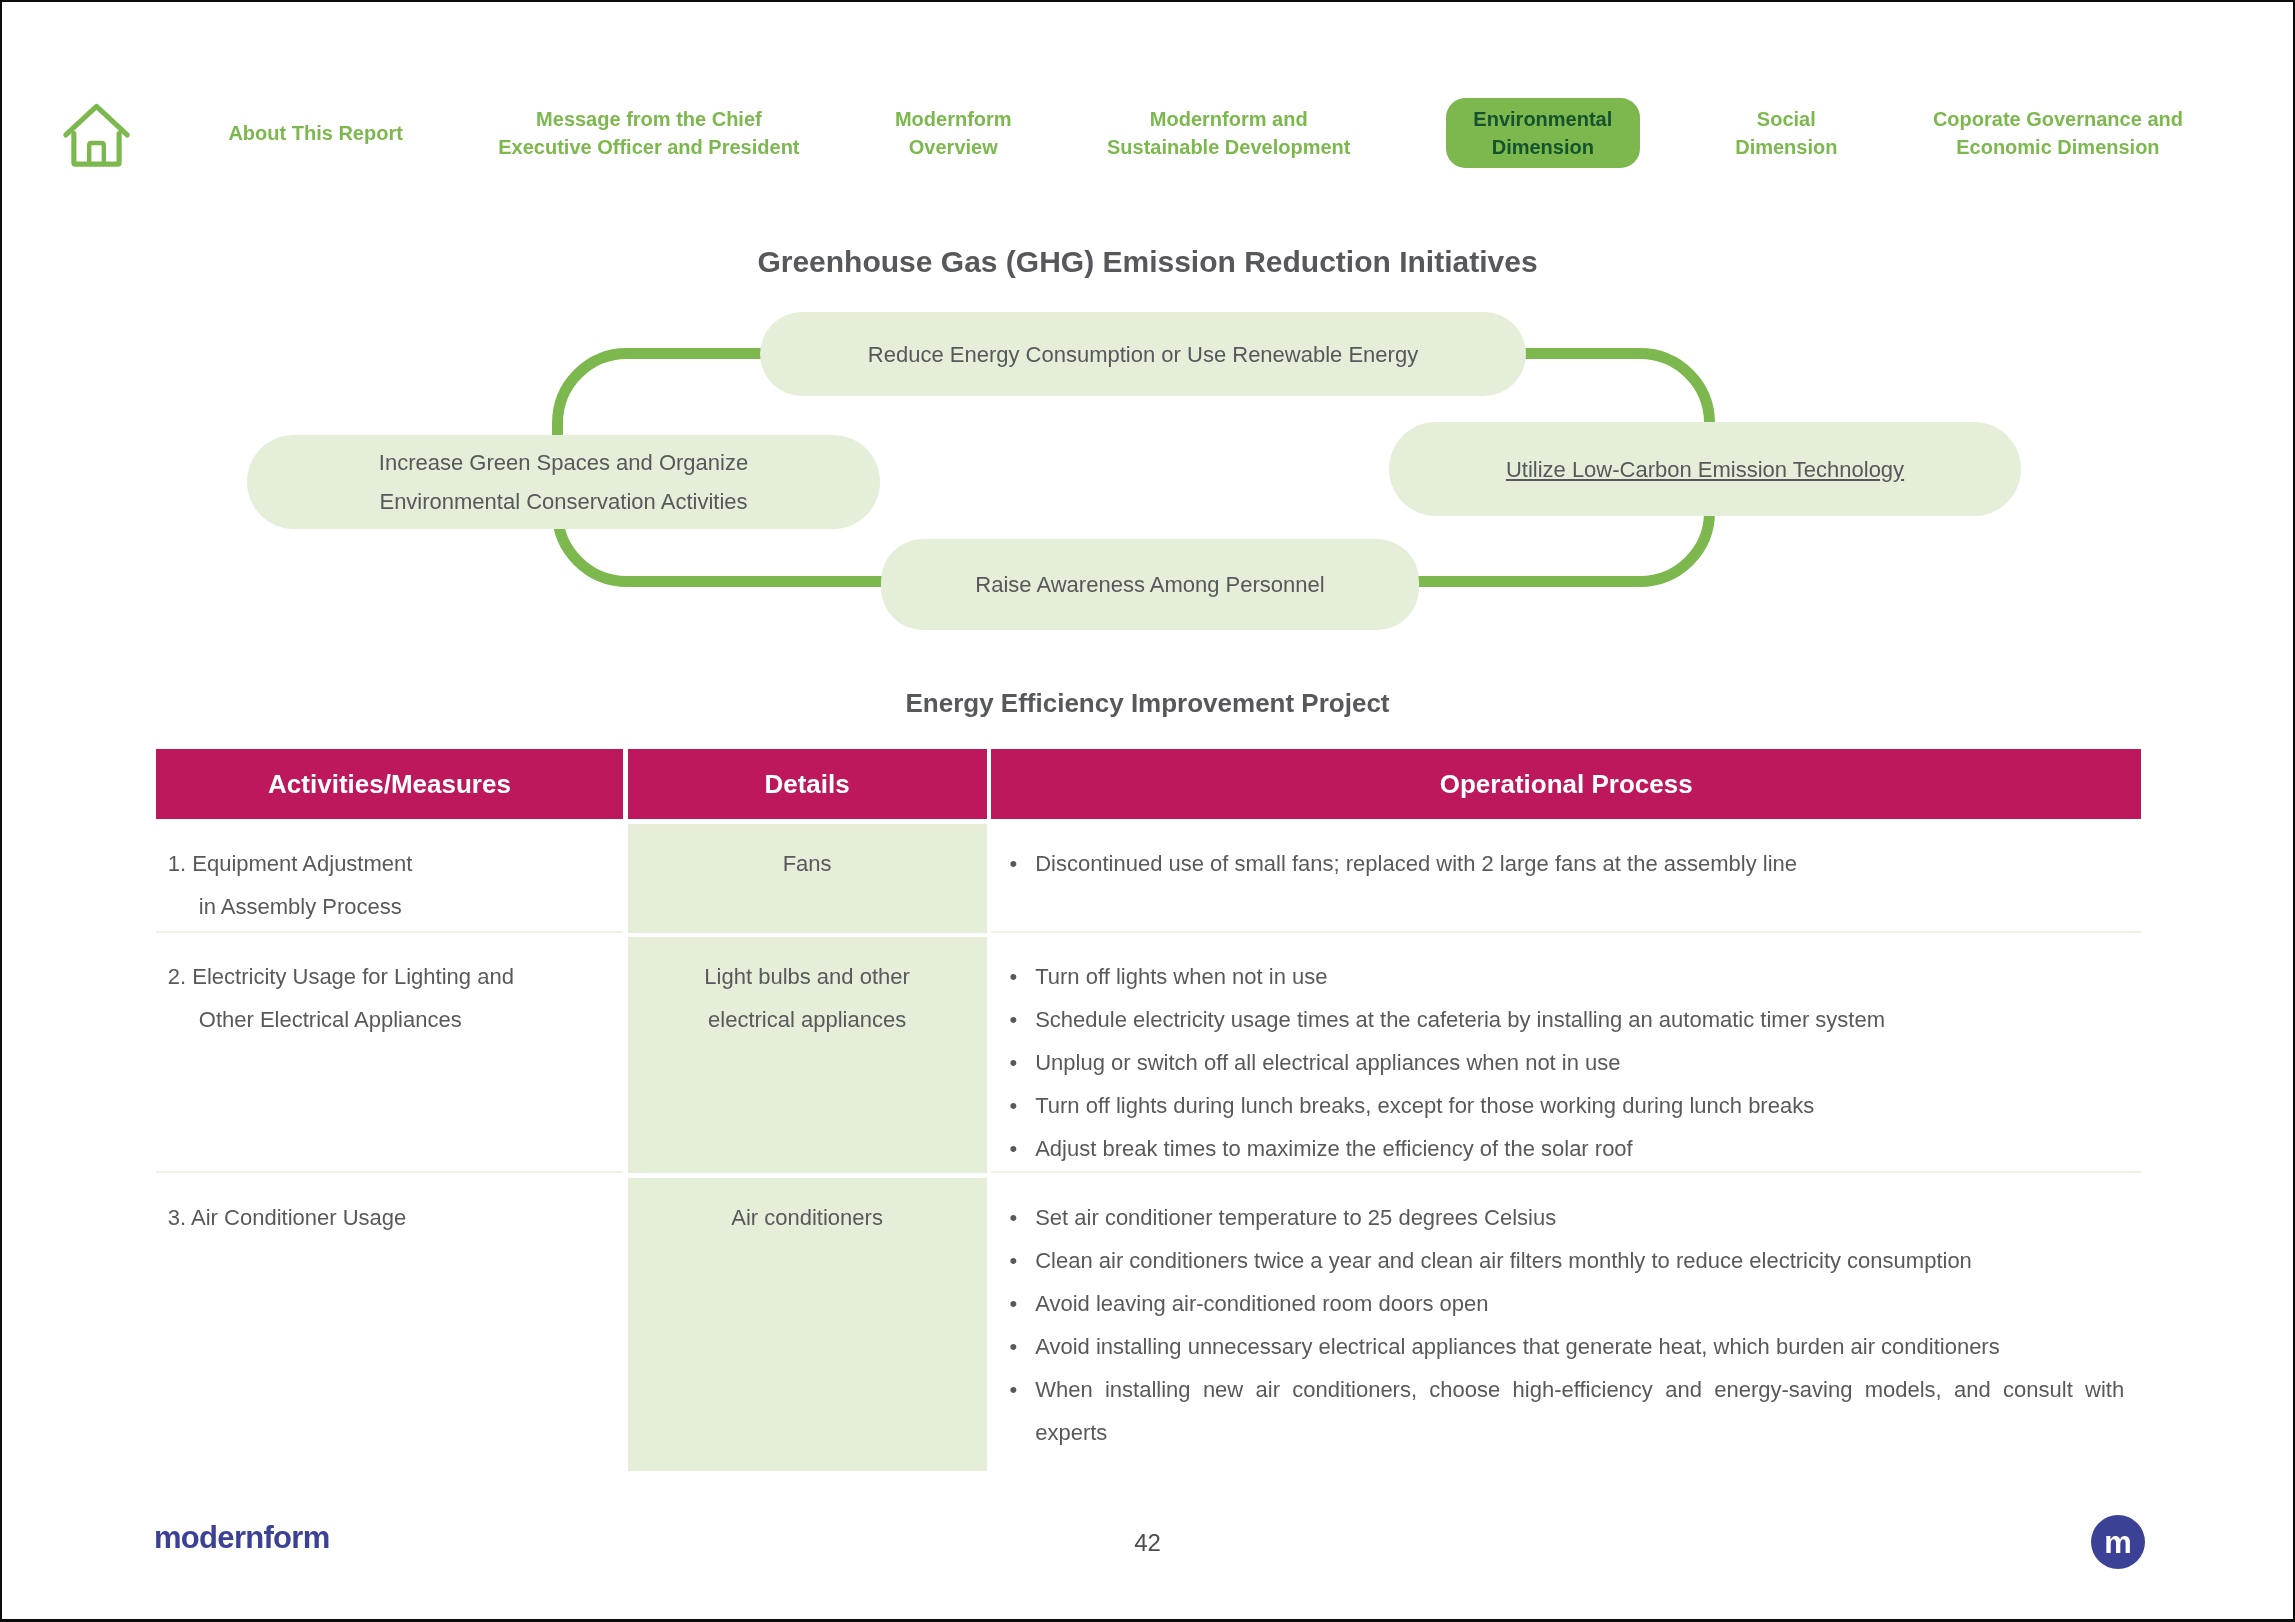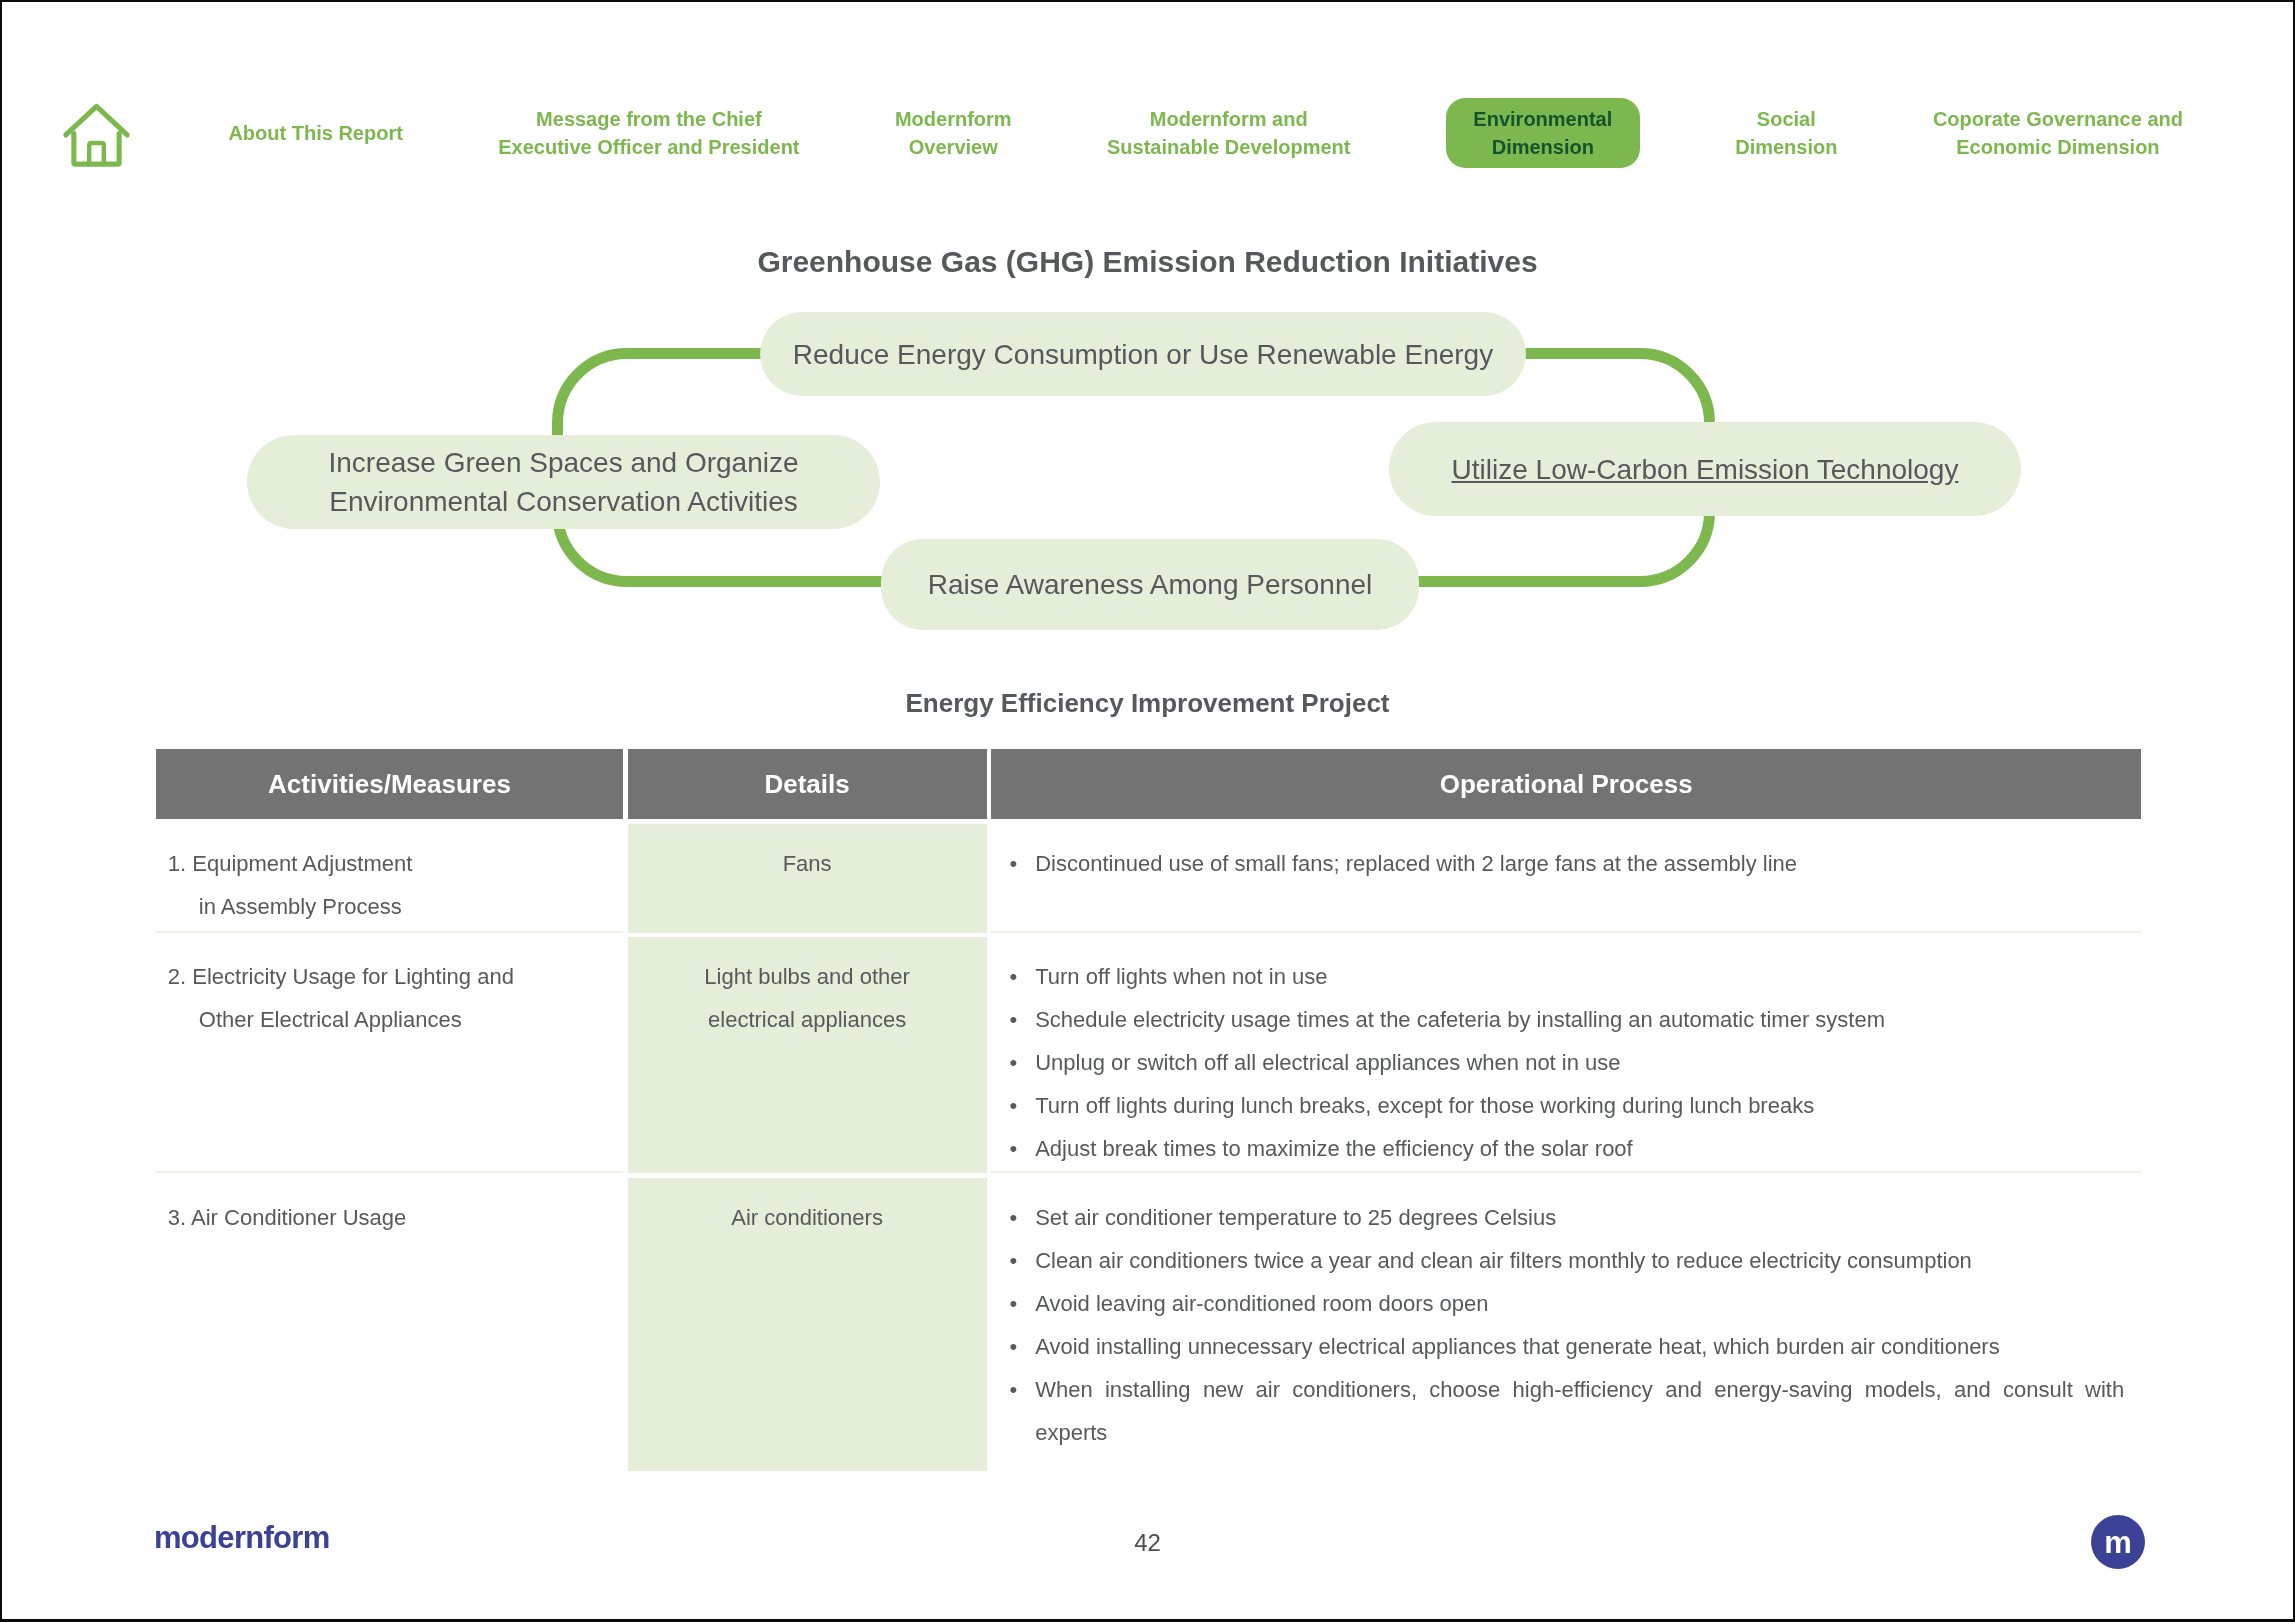--- a/index.html
+++ b/index.html
@@ -38,39 +38,39 @@
   }
   .connector {
     position: absolute; left: 550px; top: 346px; width: 1163px; height: 239px;
     box-sizing: border-box; border: 11.8px solid #7cb84e; border-radius: 75px;
     z-index: 1;
   }
   .node {
     position: absolute; z-index: 2;
     background: #e4eed8; border-radius: 42px;
     display: flex; align-items: center; justify-content: center;
-    text-align: center; font-size: 28px; line-height: 39px;
+    text-align: center; font-size: 22px; line-height: 39px;
     color: #57585b; white-space: pre-line;
   }
   .node.top    { left: 758px; top: 310px;  width: 766px; height: 84px; }
   .node.left   { left: 245px;  top: 420px;  width: 633px;  height: 94px; border-radius: 47px; margin-top: 13px; }
   .node.right  { left: 1387px; top: 420px;  width: 632px;  height: 94px; border-radius: 47px; text-decoration: underline; }
   .node.bottom { left: 879px; top: 537px;  width: 538px;  height: 91px; }
 
   
   .section-title {
     position: absolute; top: 686px; left: 0; width: 100%;
     text-align: center; font-size: 26px; font-weight: bold; color: #57585b;
   }
   .table { position: absolute; left: 154px; top: 747px; width: 1985px; }
   .thead, .trow {
     display: grid; grid-template-columns: 467px 359px 1150px; column-gap: 4.6px;
   }
   .th {
-    background: #737373; color: #ffffff; font-weight: bold; font-size: 26px;
+    background: #be185d; color: #ffffff; font-weight: bold; font-size: 26px;
     height: 70px; display: flex; align-items: center; justify-content: center;
   }
   .trow { margin-top: 4.6px; }
   .trow.r1 { height: 109px; }
   .trow.r2 { height: 236px; }
   .trow.r3 { height: 293px; }
   .c1 { box-sizing: border-box; padding: 18.3px 5.2px 0 11.8px; font-size: 22px; line-height: 43px; }
   .activity { white-space: pre-line; padding-left: 31px; text-indent: -31px; }
   .c2 {
     box-sizing: border-box; background: #e4eed8; text-align: center;

